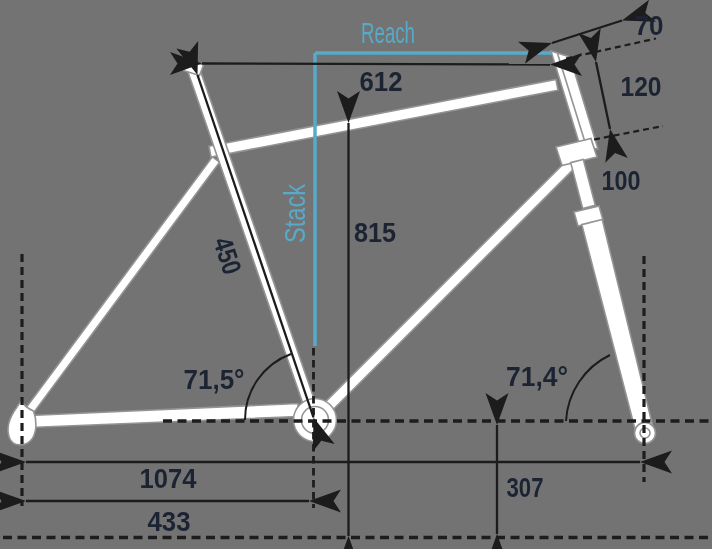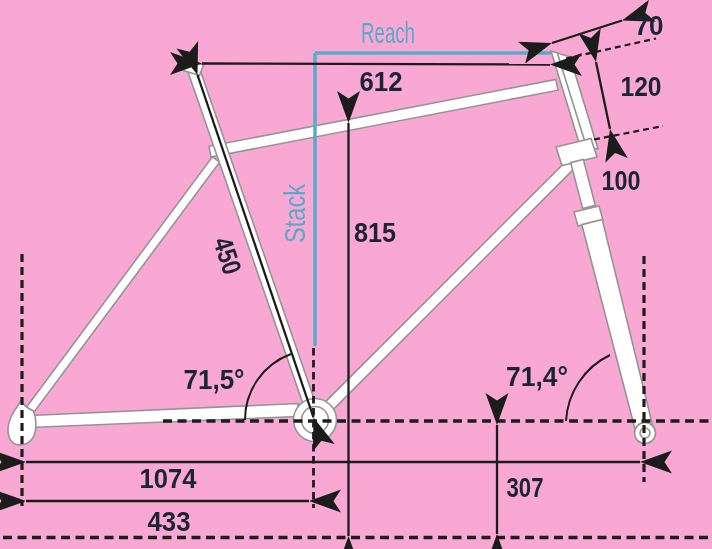--- a/index.html
+++ b/index.html
@@ -1,16 +1,16 @@
 <!DOCTYPE html>
 <html><head>
 <meta charset="utf-8">
 <style>
   html,body{margin:0;padding:0;background:#ffffff;}
-  .stage{position:relative;width:712px;height:549px;background:#f9a8d4;overflow:hidden;
+  .stage{position:relative;width:712px;height:549px;background:#737373;overflow:hidden;
          font-family:"Liberation Sans", sans-serif;}
   svg{display:block;}
   text.num{font-family:"Liberation Sans",sans-serif;font-weight:bold;fill:#1c2433;}
   text.cy{font-family:"Liberation Sans",sans-serif;font-weight:normal;fill:#57aac9;}
 </style>
 </head>
 <body>
 
 <div class="stage">
 <svg width="712" height="549" viewBox="0 0 712 549" xmlns="http://www.w3.org/2000/svg">

